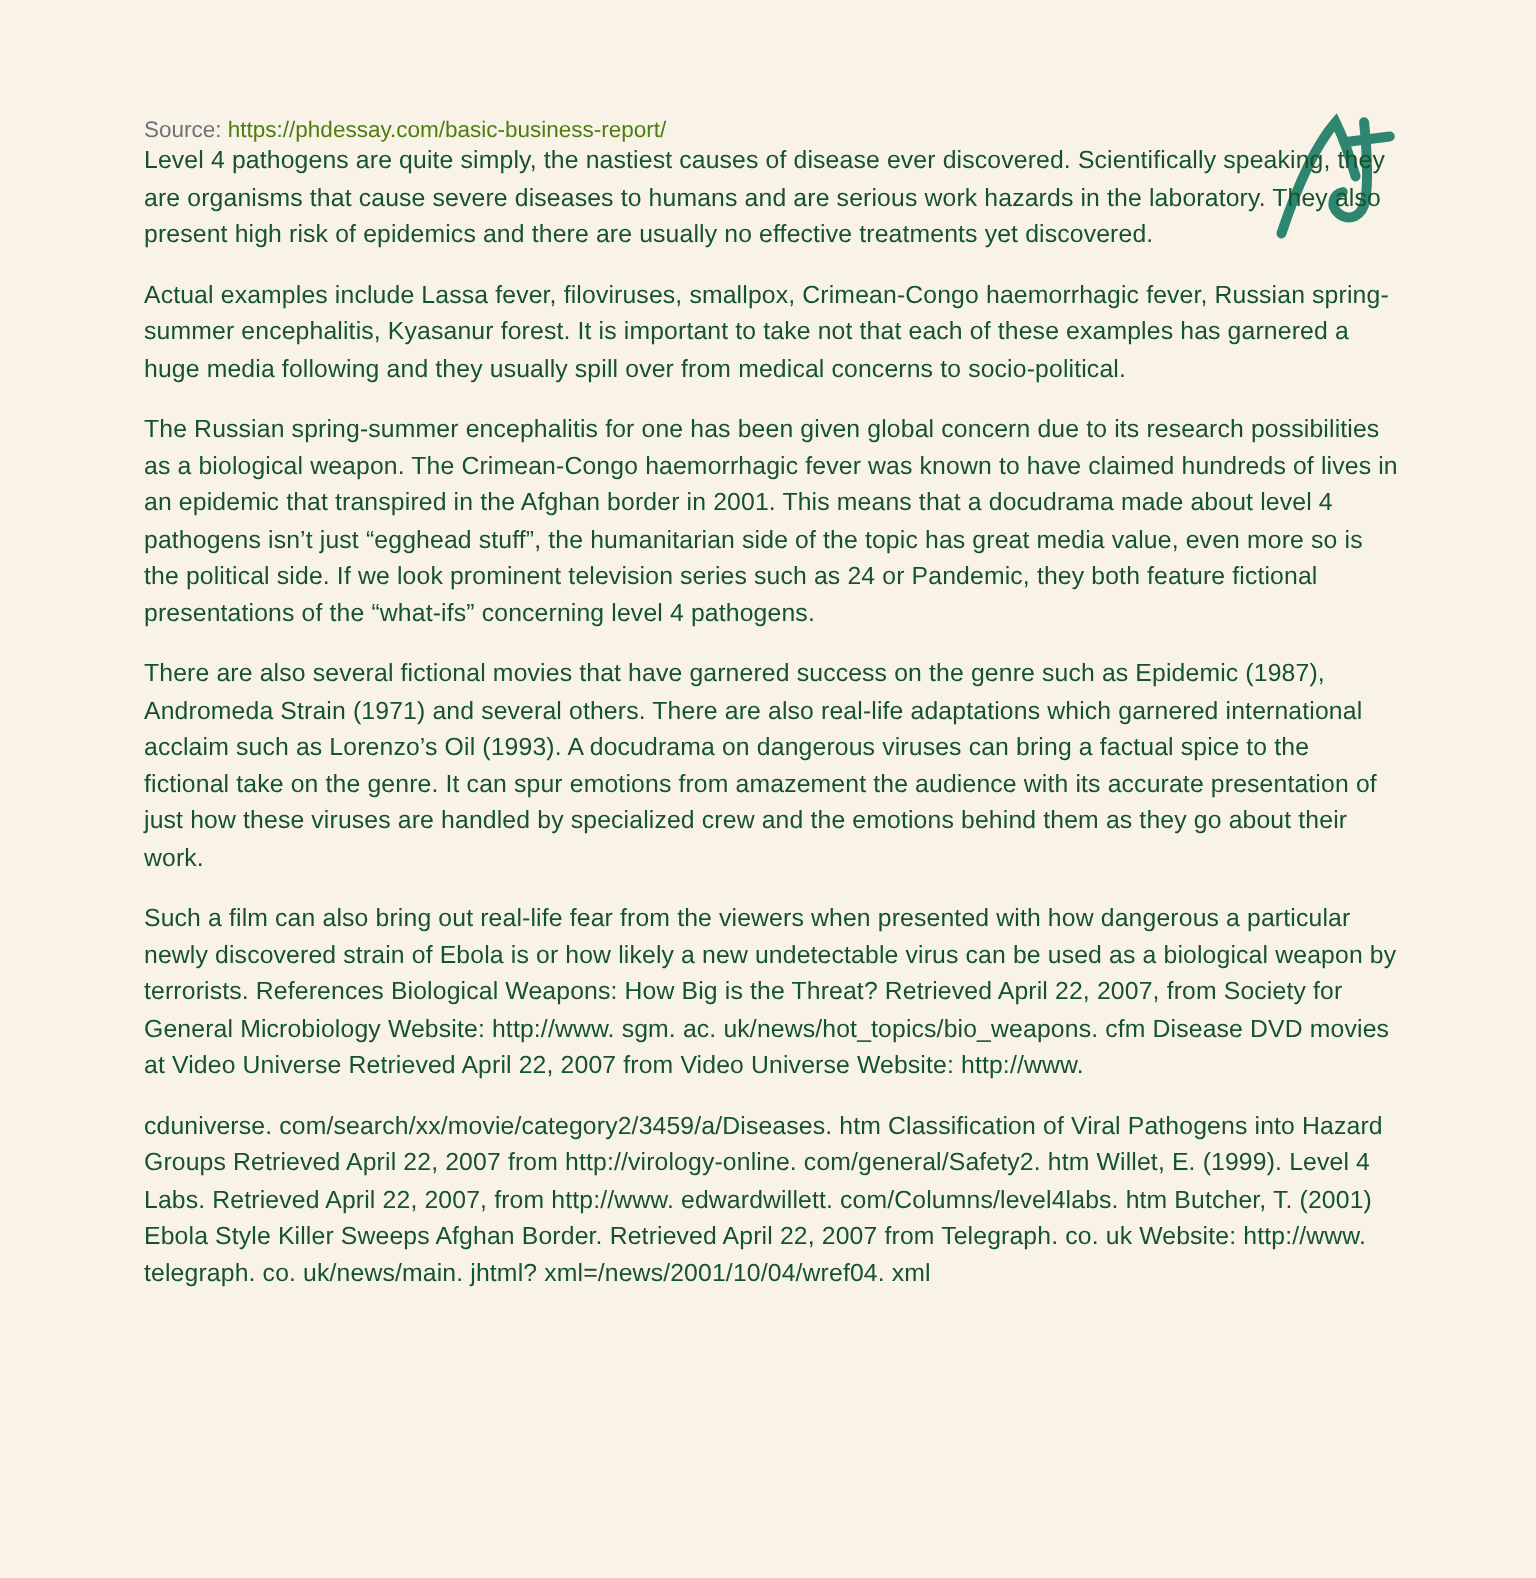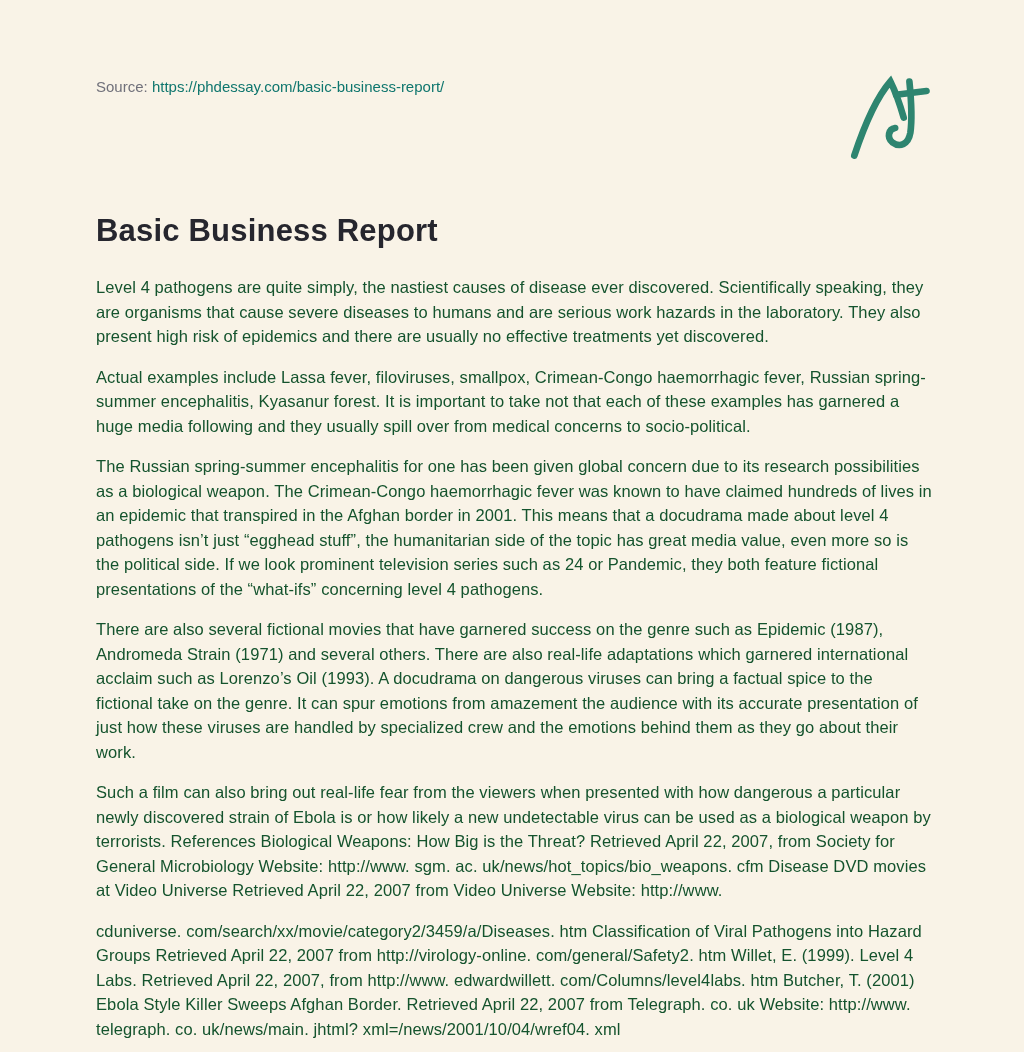--- a/index.html
+++ b/index.html
@@ -33,21 +33,21 @@
     margin-bottom: 18px;
   }
 
   .source-row {
     font-size: 15px;
     color: #70707a;
     margin-bottom: 0;
   }
 
   .source-row a {
-    color: #0f766e;
+    color: #4d7c0f;
     text-decoration: none;
   }
 
   .logo {
     position: absolute;
     right: 88px;
     top: 72px;
     width: 95px;
     height: 95px;
   }
@@ -86,21 +86,20 @@
   </div>
 
   <div class="content">
 
 
     <div class="source-row">
       <span>Source:</span>
       <a href="#">https://phdessay.com/basic-business-report/</a>
     </div>
 
-    <h1 class="title">Basic Business Report</h1>
 
     <div class="body-text">
       <p>Level 4 pathogens are quite simply, the nastiest causes of disease ever discovered. Scientifically speaking, they are organisms that cause severe diseases to humans and are serious work hazards in the laboratory. They also present high risk of epidemics and there are usually no effective treatments yet discovered.</p>
       <p>Actual examples include Lassa fever, filoviruses, smallpox, Crimean-Congo haemorrhagic fever, Russian spring-summer encephalitis, Kyasanur forest. It is important to take not that each of these examples has garnered a huge media following and they usually spill over from medical concerns to socio-political.</p>
       <p>The Russian spring-summer encephalitis for one has been given global concern due to its research possibilities as a biological weapon. The Crimean-Congo haemorrhagic fever was known to have claimed hundreds of lives in an epidemic that transpired in the Afghan border in 2001. This means that a docudrama made about level 4 pathogens isn’t just “egghead stuff”, the humanitarian side of the topic has great media value, even more so is the political side. If we look prominent television series such as 24 or Pandemic, they both feature fictional presentations of the “what-ifs” concerning level 4 pathogens.</p>
       <p>There are also several fictional movies that have garnered success on the genre such as Epidemic (1987), Andromeda Strain (1971) and several others. There are also real-life adaptations which garnered international acclaim such as Lorenzo’s Oil (1993). A docudrama on dangerous viruses can bring a factual spice to the fictional take on the genre. It can spur emotions from amazement the audience with its accurate presentation of just how these viruses are handled by specialized crew and the emotions behind them as they go about their work.</p>
       <p>Such a film can also bring out real-life fear from the viewers when presented with how dangerous a particular newly discovered strain of Ebola is or how likely a new undetectable virus can be used as a biological weapon by terrorists. References Biological Weapons: How Big is the Threat? Retrieved April 22, 2007, from Society for General Microbiology Website: http://www. sgm. ac. uk/news/hot_topics/bio_weapons. cfm Disease DVD movies at Video Universe Retrieved April 22, 2007 from Video Universe Website: http://www.</p>
       <p>cduniverse. com/search/xx/movie/category2/3459/a/Diseases. htm Classification of Viral Pathogens into Hazard Groups Retrieved April 22, 2007 from http://virology-online. com/general/Safety2. htm Willet, E. (1999). Level 4 Labs. Retrieved April 22, 2007, from http://www. edwardwillett. com/Columns/level4labs. htm Butcher, T. (2001) Ebola Style Killer Sweeps Afghan Border. Retrieved April 22, 2007 from Telegraph. co. uk Website: http://www. telegraph. co. uk/news/main. jhtml? xml=/news/2001/10/04/wref04. xml</p>
     </div>
 

